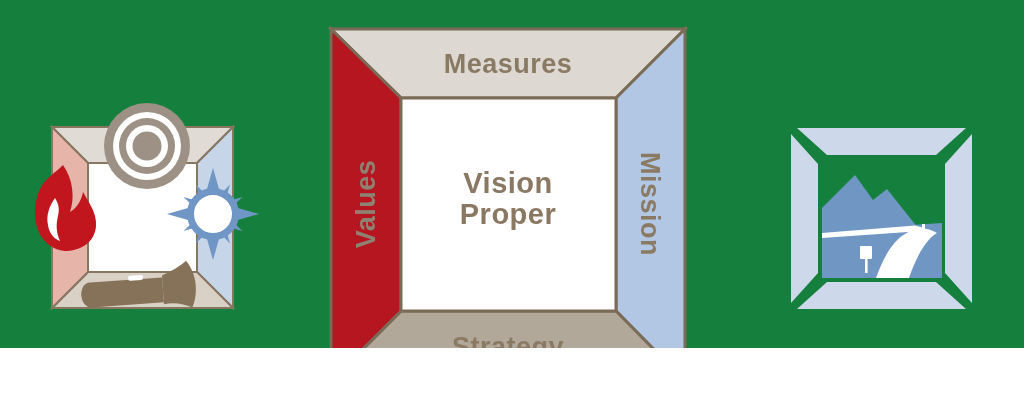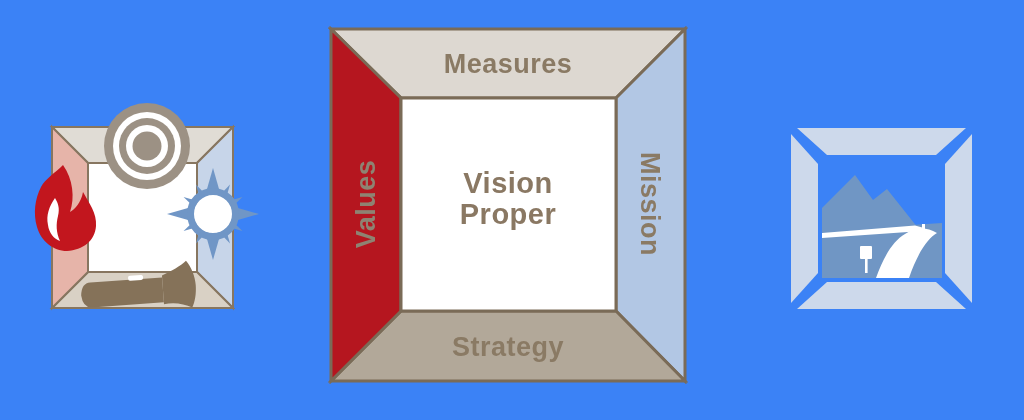--- a/index.html
+++ b/index.html
@@ -1,16 +1,16 @@
 <!DOCTYPE html>
 <html><head>
 <meta charset="utf-8">
 <style>
   html,body{margin:0;padding:0;background:#ffffff;}
-  .page{position:relative;width:1024px;height:420px;background:#3b82f6;overflow:hidden;
+  .page{position:relative;width:1024px;height:348px;background:#15803d;overflow:hidden;
         font-family:"Liberation Sans", sans-serif;}
   .fig{position:absolute;}
   #fig-left{left:25px;top:95px;}
   #fig-center{left:328px;top:26px;}
   #fig-right{left:791px;top:128px;}
   text{font-family:"Liberation Sans", sans-serif;font-weight:bold;}
   .band-label{font-size:27px;letter-spacing:0.5px;}
   .title-label{font-size:29px;letter-spacing:0.5px;}
 </style>
 </head>

